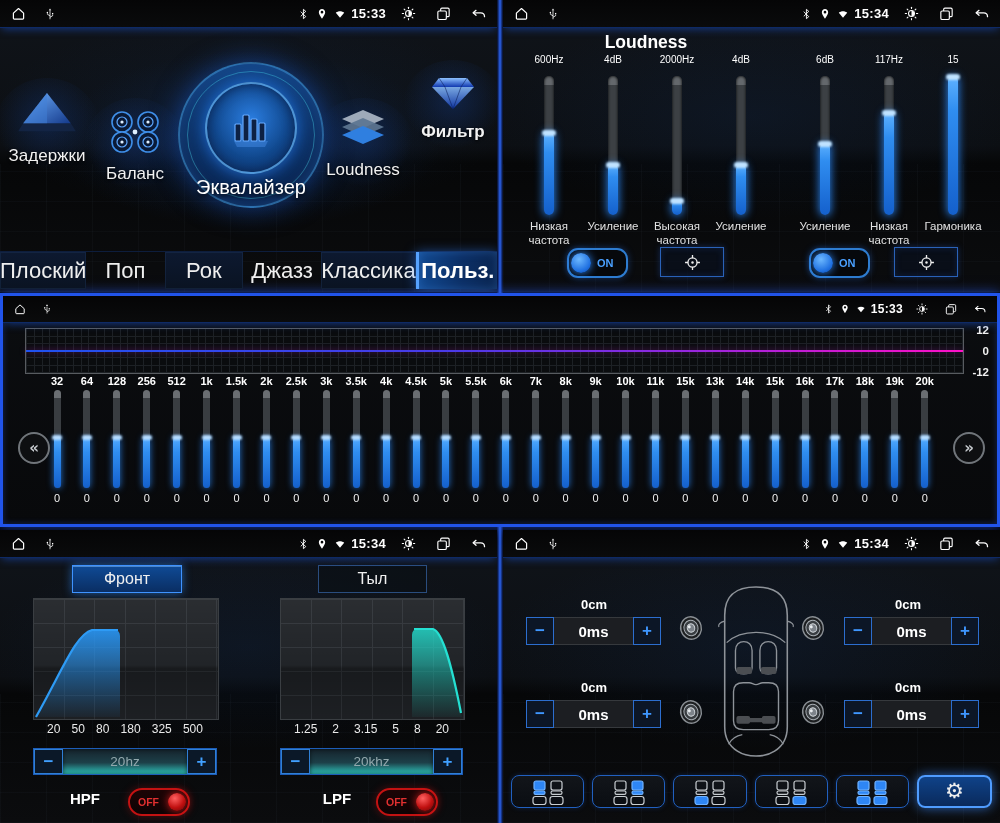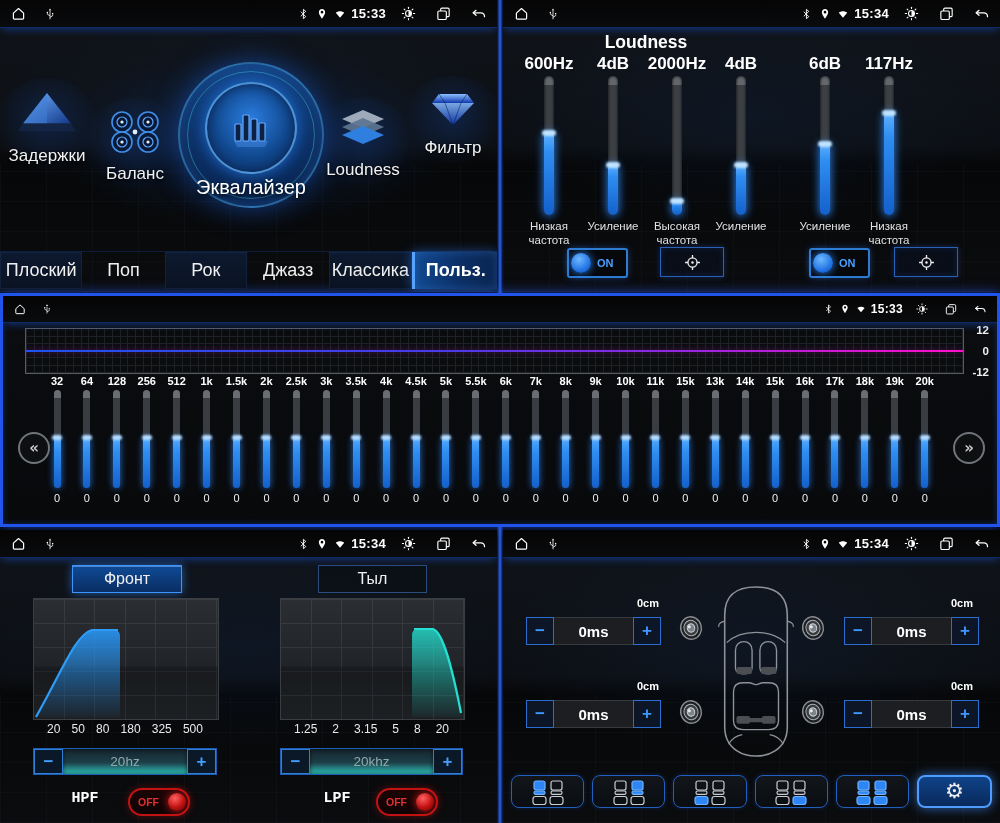--- a/index.html
+++ b/index.html
@@ -34,55 +34,55 @@
   
   .arc{position:absolute;left:55px;top:50px;width:390px;height:180px;border-radius:50%;z-index:1;
     background:radial-gradient(ellipse at center, rgba(15,45,95,.45), rgba(5,10,25,0) 70%);}
   .mi{position:absolute;text-align:center;z-index:2;cursor:pointer;}
   .mi::before{content:"";position:absolute;inset:-12px -8px;border-radius:50%;z-index:-1;
     background:radial-gradient(circle at 50% 42%, rgba(18,48,105,.55), transparent 66%);}
   .mi .lbl{font-size:17px;color:#f2f2f2;margin-top:6px;text-shadow:0 1px 3px #000;}
   .mi-delays{left:2px;top:90px;width:90px;}
   .mi-balance{left:92px;top:110px;width:86px;}
   .mi-loud{left:320px;top:110px;width:86px;}
-  .mi-filter{left:410px;top:88px;width:86px;}
+  .mi-filter{left:410px;top:72px;width:86px;font-weight:bold;}
   .emblem{position:absolute;left:178px;top:62px;width:142px;height:142px;border-radius:50%;z-index:2;cursor:pointer;
     background:radial-gradient(circle at 50% 38%, #1d66bb 0%, #10407f 38%, #082049 68%, #051230 100%);
     border:2px solid rgba(70,160,230,.55);
     box-shadow:0 0 28px rgba(25,95,220,.55), inset 0 0 22px rgba(60,150,255,.35);}
   .em-ring{position:absolute;inset:7px;border-radius:50%;border:1px solid rgba(70,210,230,.4);}
   .em-inner{position:absolute;left:50%;top:18px;transform:translateX(-50%);width:88px;height:88px;border-radius:50%;
     background:radial-gradient(circle at 50% 40%, #2a7de0 0%, #11498f 55%, #0a2a5c 100%);
     border:2px solid rgba(110,190,255,.65);
     box-shadow:0 0 16px rgba(40,130,255,.6), inset 0 0 12px rgba(10,30,70,.8);
     display:flex;align-items:center;justify-content:center;}
   .em-label{position:absolute;left:50%;transform:translateX(-50%);top:112px;width:176px;
     font-size:20px;color:#fff;text-align:center;text-shadow:0 2px 4px #000;}
   .presets{position:absolute;left:0;right:0;top:251px;height:37px;display:flex;border-top:1px solid #0d1d3c;z-index:4;}
-  .preset{flex:1;display:flex;align-items:center;justify-content:center;font-size:18px;color:#efefef;cursor:pointer;text-align:center;}
+  .preset{flex:1;display:flex;align-items:center;justify-content:center;font-size:22px;color:#efefef;cursor:pointer;text-align:center;}
   .preset.filled{background:linear-gradient(180deg,#0d1930 0%,#0a1322 100%);box-shadow:inset 0 0 0 1px rgba(40,70,120,.25);}
   .preset.active{background:linear-gradient(90deg,#11488f 0%,#0c2f66 55%,#0a2550 100%);
     box-shadow:0 0 12px rgba(47,130,255,.55), inset 0 0 10px rgba(80,160,255,.25);
     border-left:3px solid #56a2ff;color:#fff;font-weight:700;}
   
   .sec-title{position:absolute;top:32px;width:170px;text-align:center;font-size:17.5px;font-weight:600;color:#fff;z-index:2;}
   .t-loud{left:58px;}.t-sb{left:300px;}
   .ls-row{position:absolute;left:14px;top:54px;width:470px;display:flex;z-index:2;}
   .ls-col{width:64px;text-align:center;}
   .ls-col:nth-of-type(5){margin-left:20px;}
-  .ls-val{height:18px;font-size:17px;font-weight:700;color:#fff;}
+  .ls-val{height:18px;font-size:10px;font-weight:400;color:#fff;}
   .ls-track{position:relative;width:10px;height:139px;margin:4px auto 0;border-radius:5px;
     background:linear-gradient(180deg,#64686c 0 9px,#3c4044 9px);box-shadow:inset 0 0 3px #000;}
   .ls-fill{position:absolute;bottom:0;left:0;width:100%;border-radius:5px;
     background:linear-gradient(180deg,#5fb2ff 0%,#2f8df0 25%,#1460cc 100%);
     box-shadow:0 0 9px 1px rgba(45,140,255,.85);}
   .ls-fill::before{content:"";position:absolute;top:-2px;left:-2px;right:-2px;height:6px;border-radius:4px;
     background:#bfe2ff;filter:blur(1px);}
   .ls-label{margin-top:5px;font-size:11.5px;line-height:1.2;color:#e2e2e2;}
-  .tglON{position:absolute;width:57px;height:26px;border:2px solid #2e7cd0;border-radius:3px;
+  .tglON{position:absolute;width:57px;height:26px;border:2px solid #2e7cd0;border-radius:11px;
     background:#06080c;display:flex;align-items:center;z-index:2;cursor:pointer;box-shadow:0 0 7px rgba(40,110,230,.4);text-align:right;}
   .tglON .knob{width:20px;height:20px;border-radius:50%;margin-left:2px;
     background:radial-gradient(circle at 40% 32%,#6cb8ff,#1e6fe0 65%,#0c3f92);
     box-shadow:0 0 9px rgba(47,140,255,.95);}
   .tglON .onlbl{margin-left:6px;font-size:11px;font-weight:700;color:#4aa0ff;}
   .tg1{left:64px;top:248px;}.tg2{left:306px;top:248px;}
   .targetbtn{position:absolute;width:62px;height:28px;border:1.5px solid #2a62b8;z-index:2;cursor:pointer;
     background:rgba(8,16,30,.7);display:flex;align-items:center;justify-content:center;
     box-shadow:0 0 6px rgba(40,100,220,.35), inset 0 0 6px rgba(30,70,150,.3);}
   .tb1{left:157px;top:247px;}.tb2{left:391px;top:247px;}
@@ -128,35 +128,35 @@
     padding:0 14px;box-sizing:border-box;z-index:2;}
   .ft-l{left:33px;width:184px;}.ft-r{left:280px;width:183px;}
   .tick{font-size:12px;color:#eaeaea;}
   .fslider{position:absolute;top:218px;height:27px;display:flex;border:1px solid #1d5db8;
     box-sizing:border-box;background:#0a0f16;z-index:2;}
   .fs-l{left:33px;width:184px;}.fs-r{left:280px;width:183px;}
   .fs-btn{width:29px;display:flex;align-items:center;justify-content:center;color:#41a0ff;font-size:17px;
     font-weight:700;border:1px solid #2f7fd6;box-sizing:border-box;background:#0b1828;cursor:pointer;}
   .fs-bar{flex:1;display:flex;align-items:center;justify-content:center;font-size:13.5px;color:#93a8ad;
     background:linear-gradient(180deg,#15232c 0%,#1d4049 55%,#2ec4bc 100%);box-shadow:inset 0 0 4px rgba(0,0,0,.6);}
-  .flabel{position:absolute;top:260px;width:60px;text-align:center;font-size:15px;font-weight:700;color:#fff;z-index:2;font-family:Liberation Mono, monospace;}
+  .flabel{position:absolute;top:260px;width:60px;text-align:center;font-size:15px;font-weight:700;color:#fff;z-index:2;}
   .fl-l{left:55px;}.fl-r{left:307px;}
   .tglOFF{position:absolute;top:258px;width:58px;height:24px;border:2px solid #c31212;border-radius:14px;
     background:linear-gradient(180deg,#1c0405,#0e0304);display:flex;align-items:center;z-index:2;cursor:pointer;
     box-shadow:0 0 8px rgba(200,20,20,.35);}
   .to-l{left:128px;}.to-r{left:376px;}
   .offlbl{margin-left:8px;font-size:10.5px;font-weight:700;color:#e23030;flex:1;}
   .rknob{width:18px;height:18px;border-radius:50%;margin-right:2px;
     background:radial-gradient(circle at 38% 30%,#ff6060,#c01010 55%,#5e0606);
     box-shadow:0 0 8px rgba(225,30,30,.9);}
   
   .car{position:absolute;left:209px;top:52px;width:88px;height:178px;z-index:2;}
   .spk{position:absolute;width:30px;height:30px;z-index:2;}
   .s-fl{left:173px;top:83px;}.s-fr{left:295px;top:83px;}.s-rl{left:173px;top:167px;}.s-rr{left:295px;top:167px;}
-  .dcm{position:absolute;width:130px;text-align:right;font-size:11px;font-weight:700;color:#fff;z-index:2;}
+  .dcm{position:absolute;width:130px;text-align:center;font-size:13px;font-weight:700;color:#fff;z-index:2;}
   .d-fl{left:26px;top:67px;}.d-fr{left:340px;top:67px;}.d-rl{left:26px;top:150px;}.d-rr{left:340px;top:150px;}
   .stepper{position:absolute;width:135px;height:28px;display:flex;z-index:2;}
   .st-fl{left:23px;top:87px;}.st-fr{left:341px;top:87px;}.st-rl{left:23px;top:170px;}.st-rr{left:341px;top:170px;}
   .stp-btn{width:28px;border:1.5px solid #2c6ecf;box-sizing:border-box;background:#0c1626;color:#3f97ff;
     font-size:17px;font-weight:700;display:flex;align-items:center;justify-content:center;cursor:pointer;}
   .stp-val{flex:1;background:#1c1e22;border-top:1px solid #36393d;border-bottom:1px solid #36393d;
     color:#fff;font-size:15px;font-weight:700;display:flex;align-items:center;justify-content:center;}
   .zones{position:absolute;left:8px;right:8px;top:245px;height:33px;display:flex;gap:8px;z-index:2;}
   .zone-btn{flex:1;border:1px solid #2160c0;border-radius:8px;cursor:pointer;
     background:linear-gradient(180deg,#12151a,#0a0d12);display:flex;align-items:center;justify-content:center;
@@ -432,20 +432,27 @@
         </div>
 
         <div class="ls-col">
           <div class="ls-val">117Hz</div>
           <div class="ls-track">
             <div class="ls-fill" style="height: 74%;"></div>
           </div>
           <div class="ls-label">Низкая частота</div>
         </div>
 
+        <div class="ls-col">
+          <div class="ls-val">15</div>
+          <div class="ls-track">
+            <div class="ls-fill" style="height: 100%;"></div>
+          </div>
+          <div class="ls-label">Гармоника</div>
+        </div>
       </div>
 
     <div class="tglON tg1">
       <span class="knob"></span>
       <span class="onlbl">ON</span>
     </div>
     <div class="targetbtn tb1">
       <svg class="i20">
           <use href="#i-target"></use>
         </svg>

